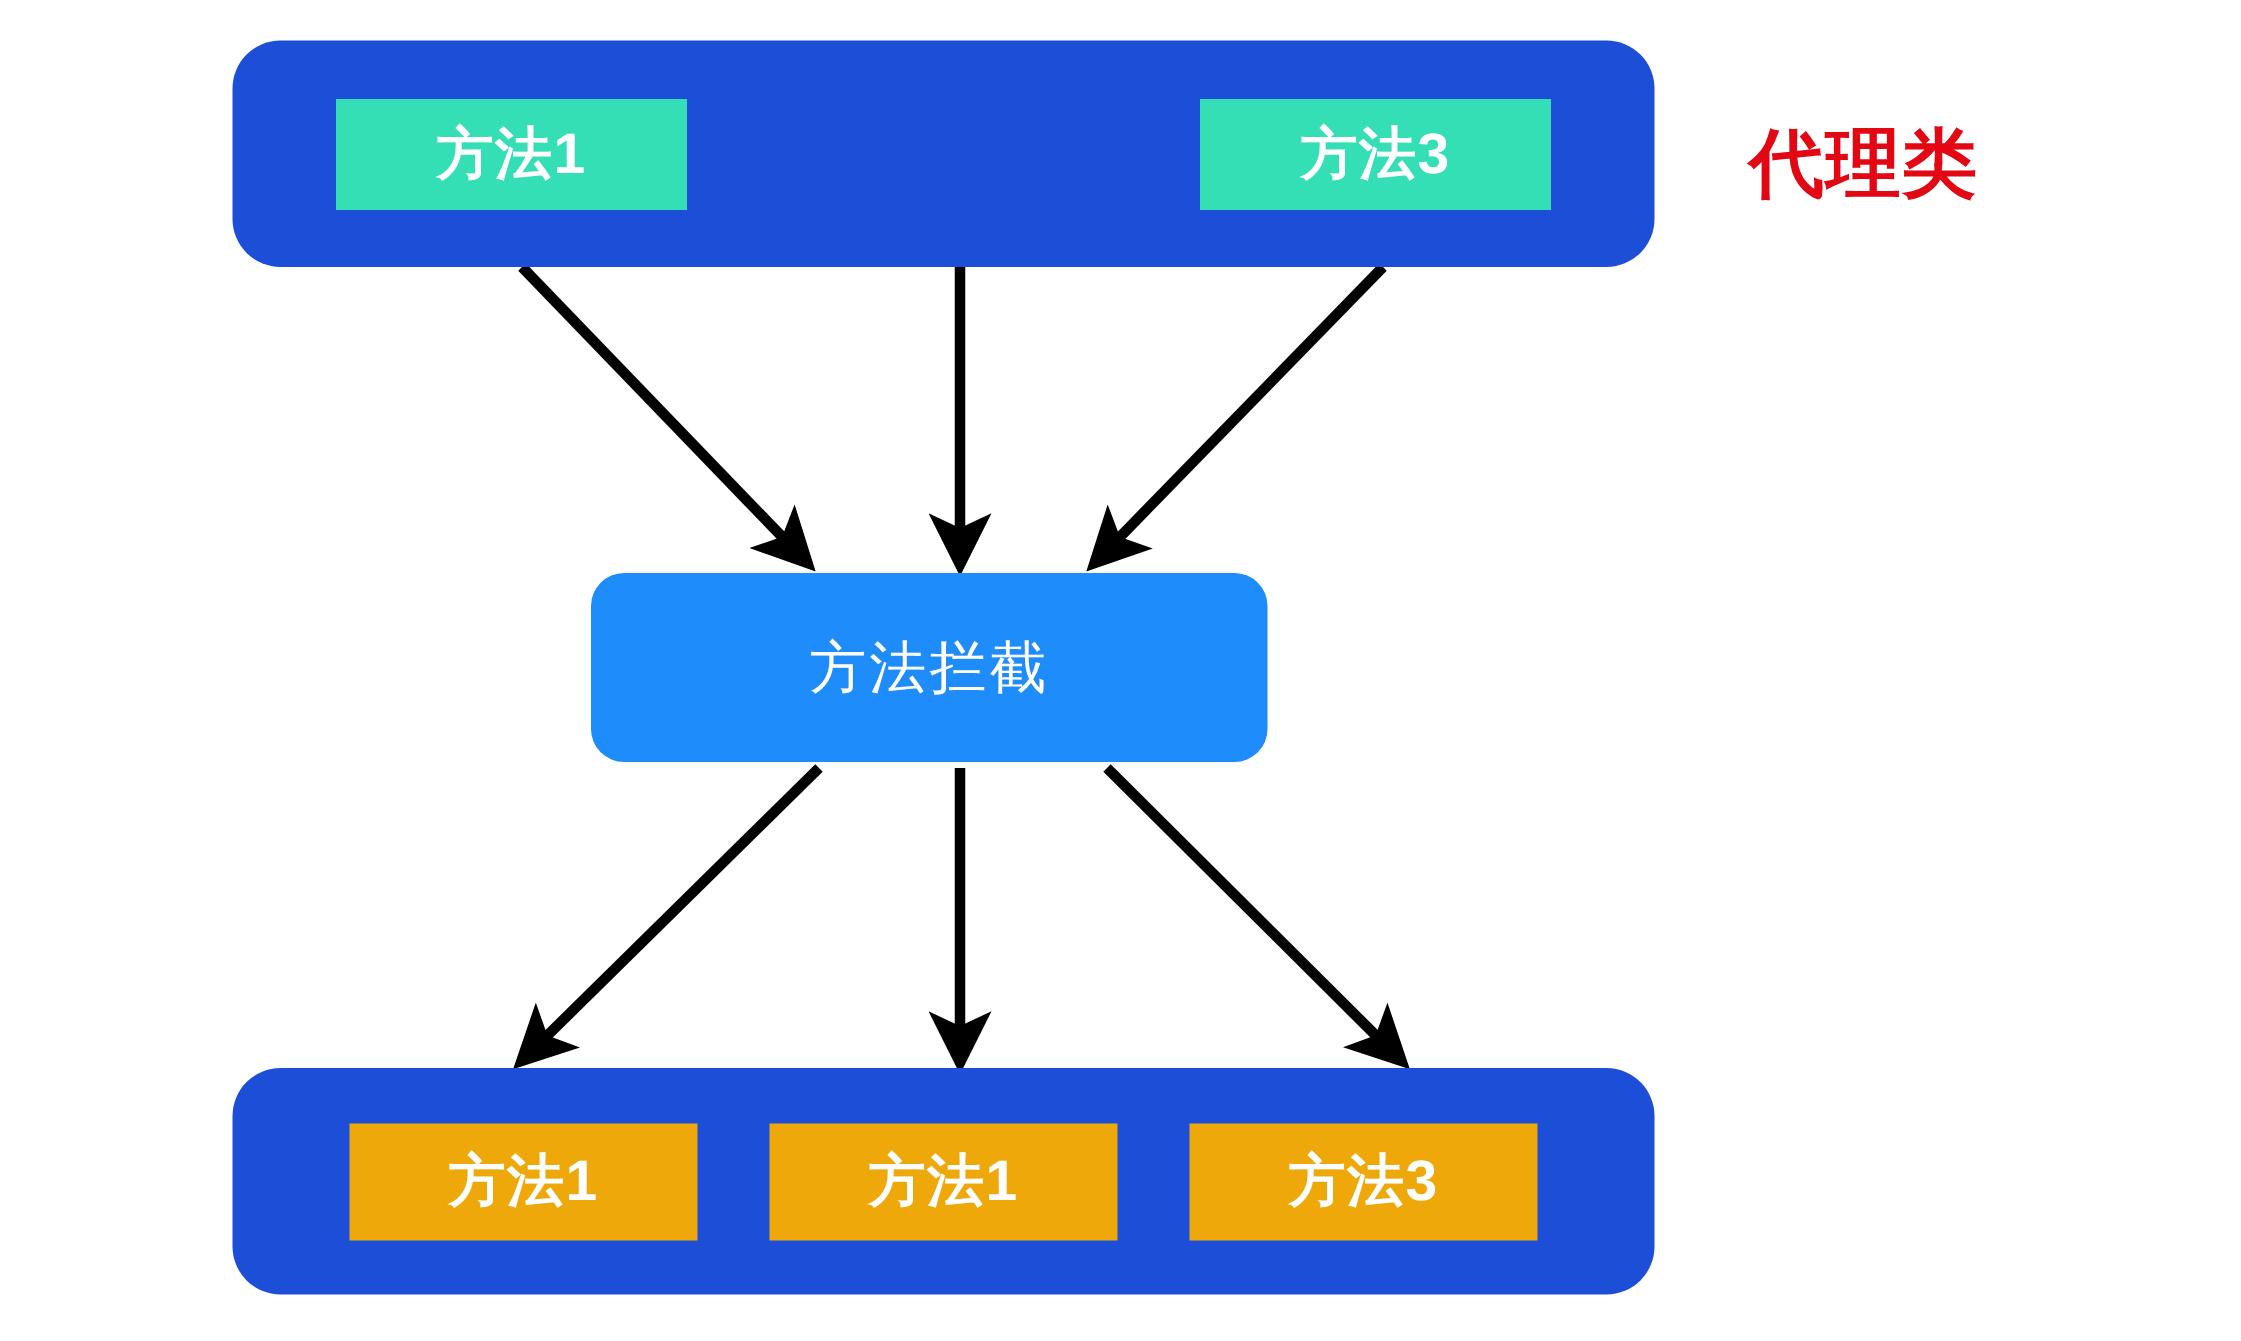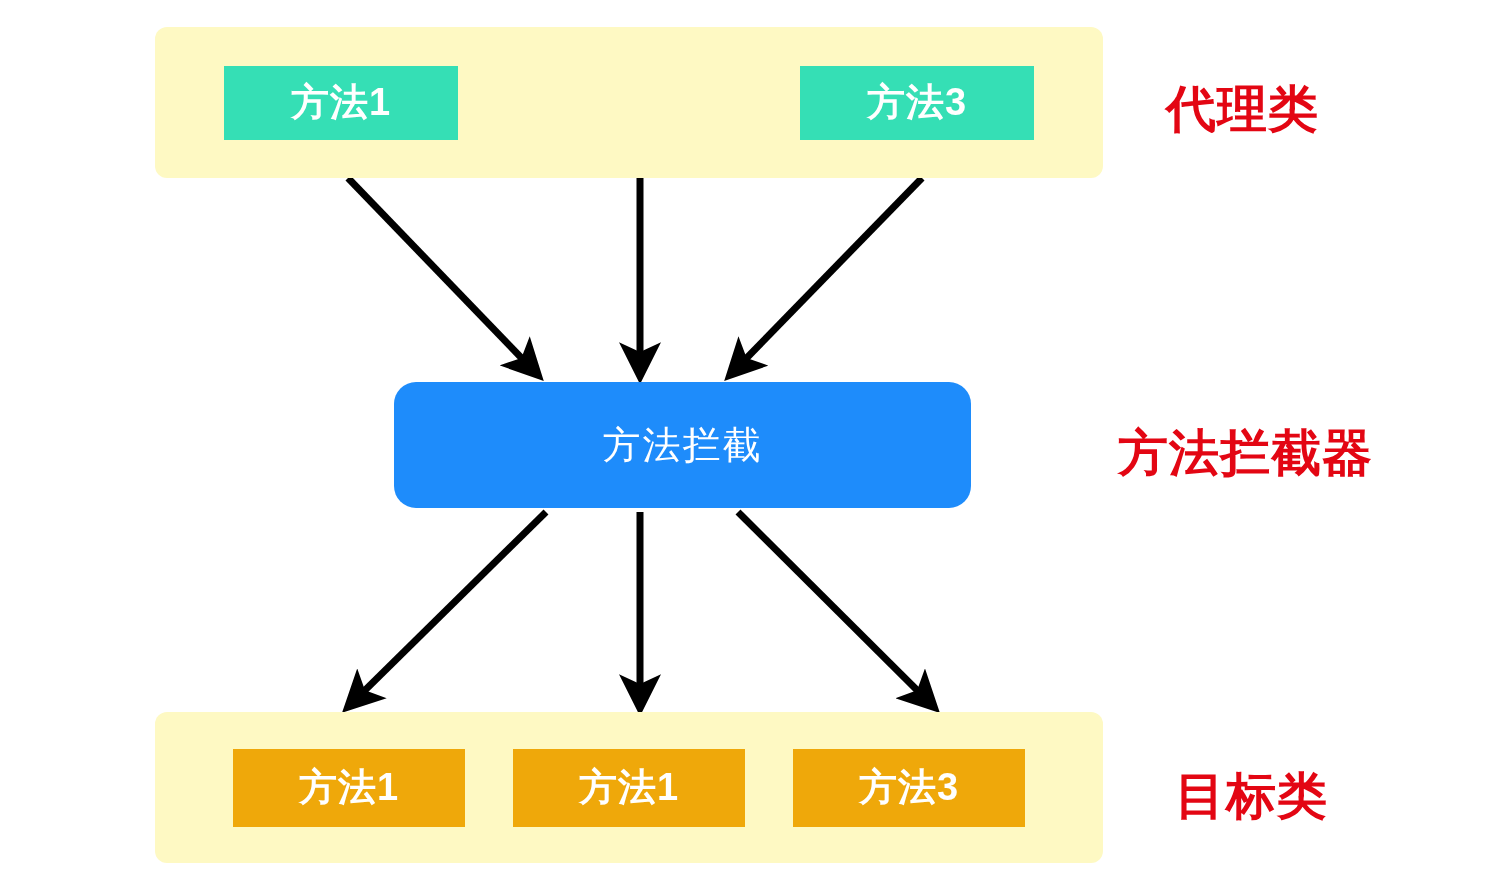--- a/index.html
+++ b/index.html
@@ -21,22 +21,22 @@
     position: absolute;
     left: 0;
     top: 0;
     width: 1494px;
     height: 894px;
     pointer-events: none;
   }
   
   .band {
     position: absolute;
-    background: #fef9c3;
-    border-radius: 12px;
+    background: #1d4ed8;
+    border-radius: 32px;
     display: flex;
     align-items: center;
     justify-content: space-between;
     box-sizing: border-box;
   }
   #proxy-band {
     left: 155px;
     top: 27px;
     width: 948px;
     height: 151px;
@@ -64,21 +64,21 @@
   }
   .chip.green { background: #35DFB5; }
   .chip.orange { background: #EFA80A; }
   #target-band .chip { width: 232px; height: 78px; }
 
   
   #interceptor-box {
     position: absolute;
     left: 394px;
     top: 382px;
-    width: 577px;
+    width: 451px;
     height: 126px;
     background: #1E8CFB;
     border-radius: 22px;
     display: flex;
     align-items: center;
     justify-content: center;
     color: #ffffff;
     font-size: 38px;
     font-weight: 500;
     letter-spacing: 2px;
@@ -123,23 +123,21 @@
 
   <div class="band" id="proxy-band">
     <div class="chip green">方法1</div>
     <div class="chip green">方法3</div>
   </div>
 
   <div class="side-label" id="label-proxy">代理类</div>
 
   <div id="interceptor-box">方法拦截</div>
 
-  <div class="side-label" id="label-interceptor">方法拦截器</div>
 
   <div class="band" id="target-band">
     <div class="chip orange">方法1</div>
     <div class="chip orange">方法1</div>
     <div class="chip orange">方法3</div>
   </div>
 
-  <div class="side-label" id="label-target">目标类</div>
 
 </div>
 
 </body></html>

